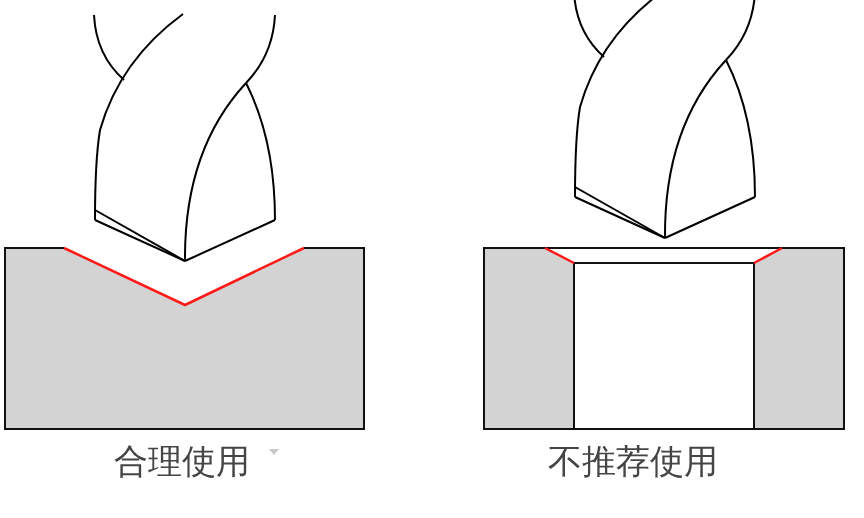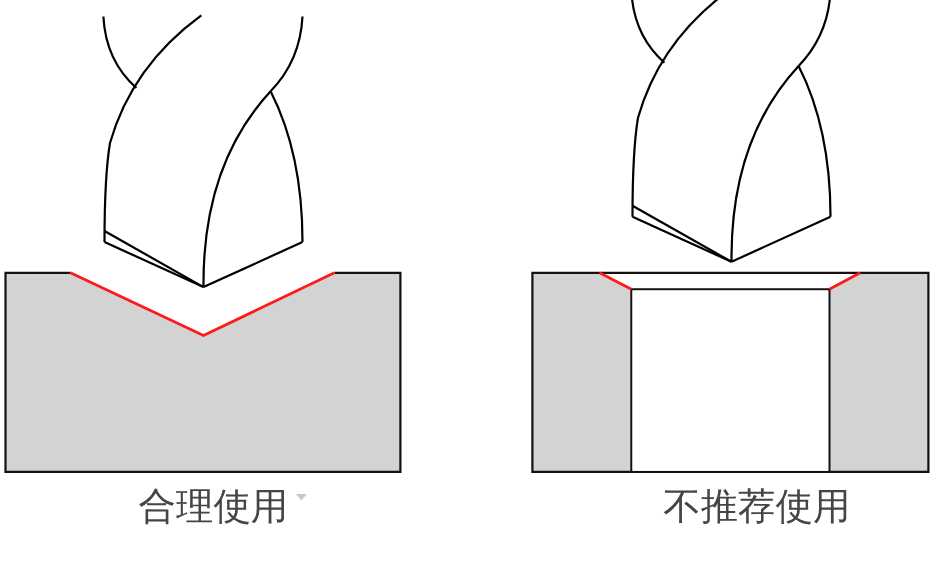--- a/index.html
+++ b/index.html
@@ -1,20 +1,20 @@
 <!DOCTYPE html>
 <html><head>
 <meta charset="utf-8">
 <style>
   html, body { margin: 0; padding: 0; background: #ffffff; }
   body { width: 864px; height: 518px; position: relative; overflow: hidden; font-family: "DejaVu Sans", sans-serif; }
   svg.stage { position: absolute; left: 0; top: 0; }
   .caption { position: absolute; top: 440px; font-size: 34px; color: #454545; letter-spacing: 0px; white-space: nowrap; line-height: 42px; }
-  #cap-left { left: 126px; }
-  #cap-right { left: 603px; }
+  #cap-left { left: 114px; }
+  #cap-right { left: 548px; }
   .caret { position: absolute; left: 269px; top: 449px; width: 0; height: 0; border-left: 5px solid transparent; border-right: 5px solid transparent; border-top: 6px solid #c8c8c8; }
 </style>
 </head>
 <body>
 
 <svg class="stage" width="864" height="518" viewBox="0 0 864 518">
 
   <g>
 
     <path d="M5,248 L64,248 L185,305 L304,248 L364,248 L364,429 L5,429 Z" fill="#d3d3d3" stroke="none"></path>

